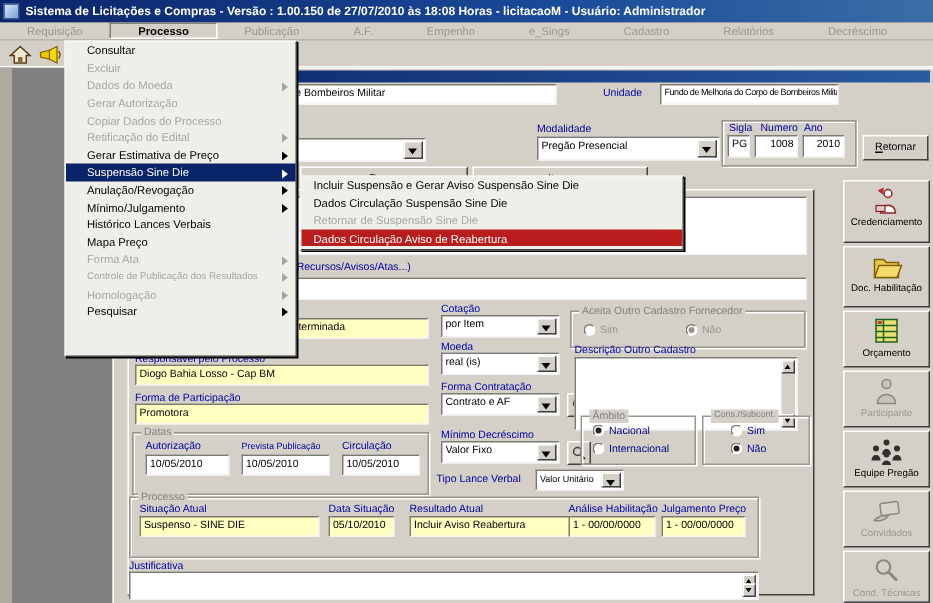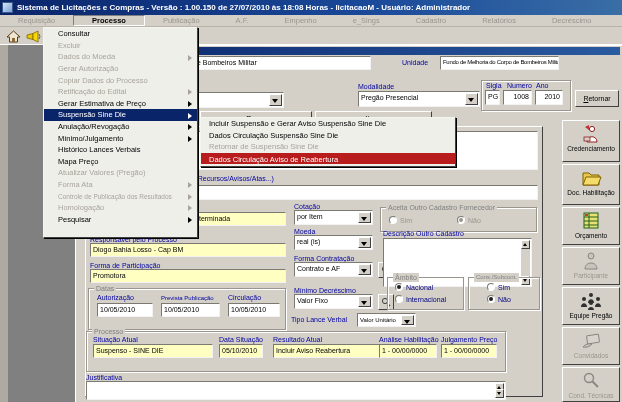--- a/index.html
+++ b/index.html
@@ -381,23 +381,20 @@
         <span>Mínimo/Julgamento</span>
         <span class="sub"></span>
       </div>
     <div class="mni">
         <span>Histórico Lances Verbais</span>
       </div>
     <div class="mni">
         <span>Mapa Preço</span>
       </div>
     <div class="mni disabled">
-        <span>Atualizar Valores (Pregão)</span>
-      </div>
-    <div class="mni disabled">
         <span>Forma Ata</span>
         <span class="sub"></span>
       </div>
     <div class="mni disabled" style="font-size:6.5px;">
         <span>Controle de Publicação dos Resultados</span>
         <span class="sub"></span>
       </div>
     <div class="mni disabled">
         <span>Homologação</span>
         <span class="sub"></span>

